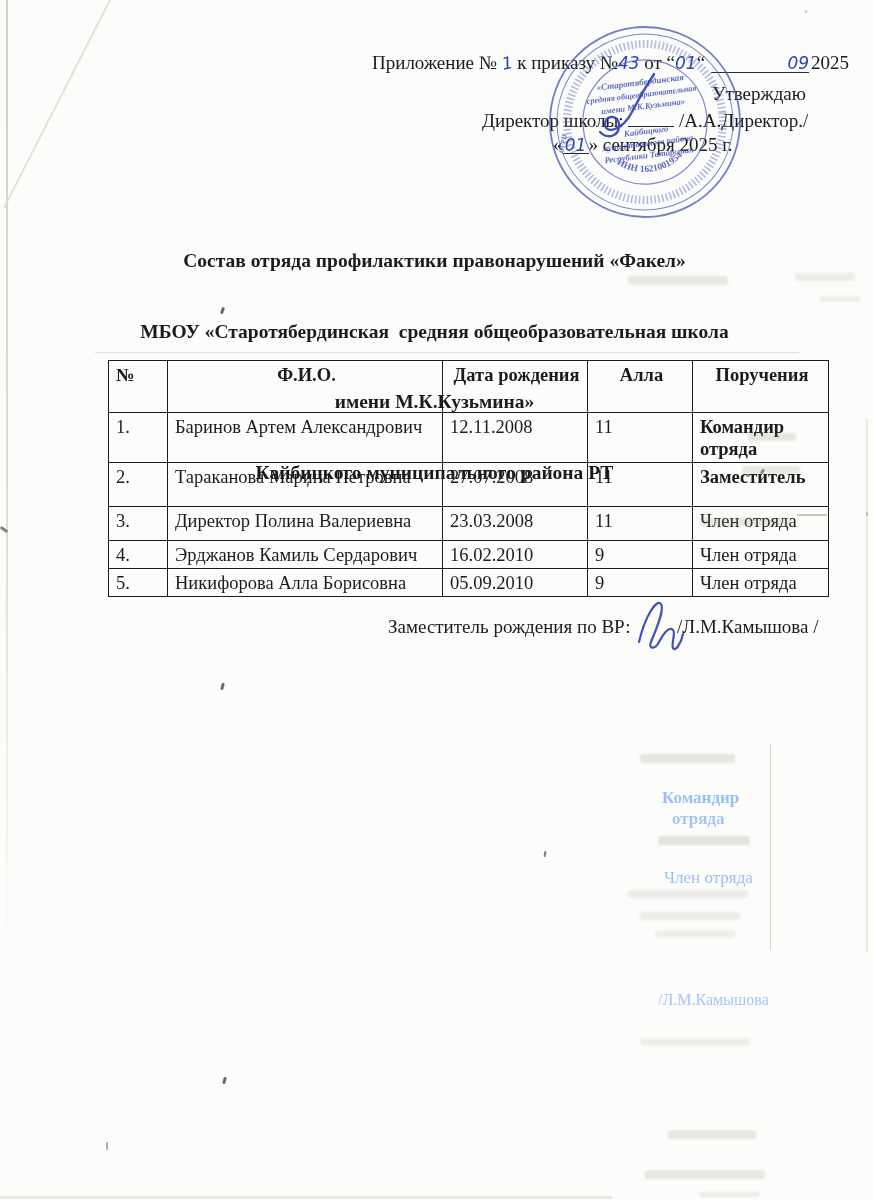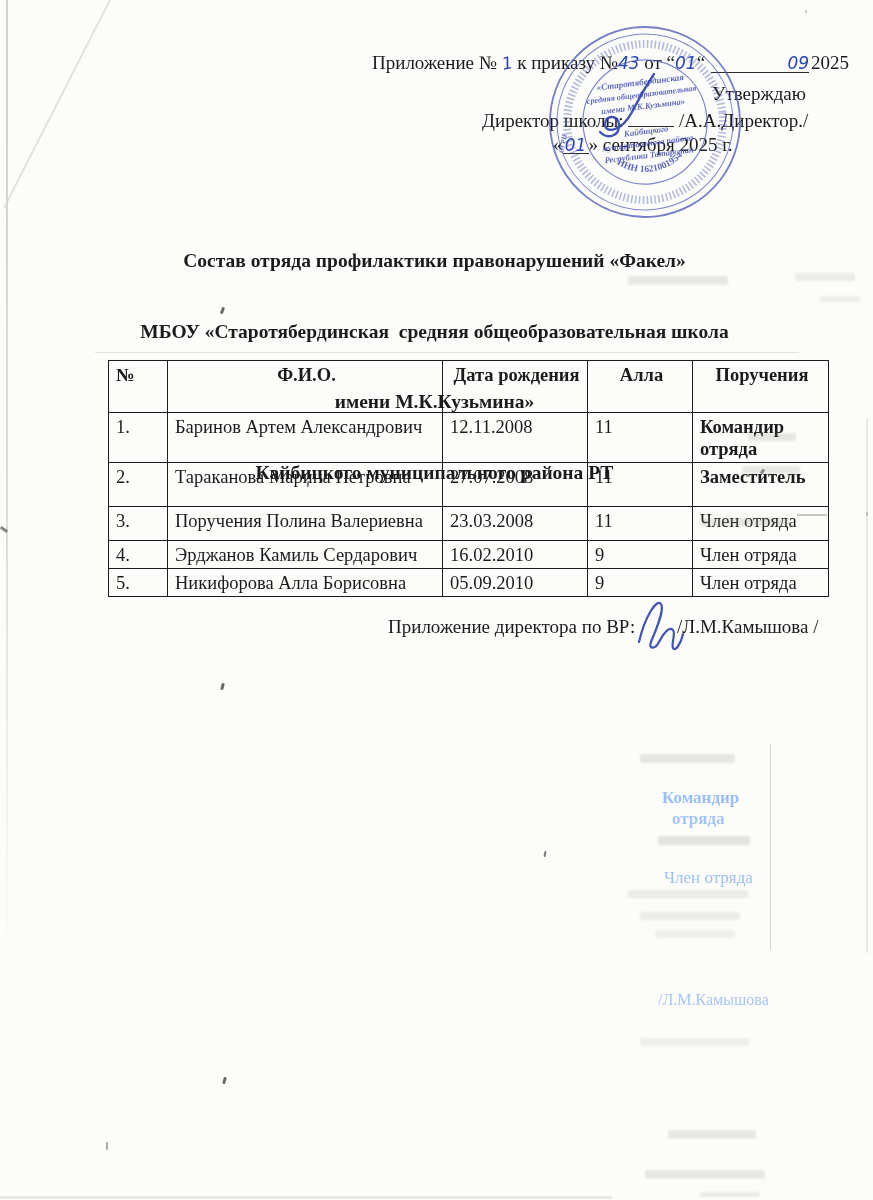--- a/index.html
+++ b/index.html
@@ -142,21 +142,21 @@
     </tr>
     <tr class="h-r2">
       <td>2.</td>
       <td>Тараканова Марина Петровна</td>
       <td>27.07.2008</td>
       <td class="t-grade">11</td>
       <td class="t-role bold">Заместитель</td>
     </tr>
     <tr class="h-r3">
       <td>3.</td>
-      <td>Поручения Полина Валериевна</td>
+      <td>Директор Полина Валериевна</td>
       <td>23.03.2008</td>
       <td class="t-grade">11</td>
       <td class="t-role">Член отряда</td>
     </tr>
     <tr class="h-r4">
       <td>4.</td>
       <td>Эрджанов Камиль Сердарович</td>
       <td>16.02.2010</td>
       <td class="t-grade">9</td>
       <td class="t-role">Член отряда</td>
@@ -164,21 +164,21 @@
     <tr class="h-r5">
       <td>5.</td>
       <td>Никифорова Алла Борисовна</td>
       <td>05.09.2010</td>
       <td class="t-grade">9</td>
       <td class="t-role">Член отряда</td>
     </tr>
   </tbody>
     </table>
 
-  <div class="abs vr-label">Приложение директора по ВР:</div>
+  <div class="abs vr-label">Заместитель рождения по ВР:</div>
   <svg class="abs sig-svg" style="left:633px;top:594px;" width="52" height="62" viewBox="0 0 52 62">
     <path d="M6,48 C12,22 24,4 28,10 C32,16 22,38 18,48 C15,55 22,56 26,48 C30,40 36,32 40,36 C43,39 38,50 40,54 C42,58 48,50 50,40" fill="none" stroke="#2c40ae" stroke-width="2.2" stroke-linecap="round" opacity=".9"></path>
   </svg>
   <div class="abs vr-name">/Л.М.Камышова /</div>
 
   <div class="ghost" style="left:662px;top:788px;font-size:17px;font-weight:bold;opacity:.5;">Командир</div>
   <div class="ghost" style="left:672px;top:809px;font-size:17px;font-weight:bold;opacity:.45;">отряда</div>
   <div class="ghost" style="left:664px;top:868px;font-size:17px;opacity:.5;">Член отряда</div>
   <div class="ghost" style="left:658px;top:991px;font-size:16px;opacity:.45;">/Л.М.Камышова</div>
 

